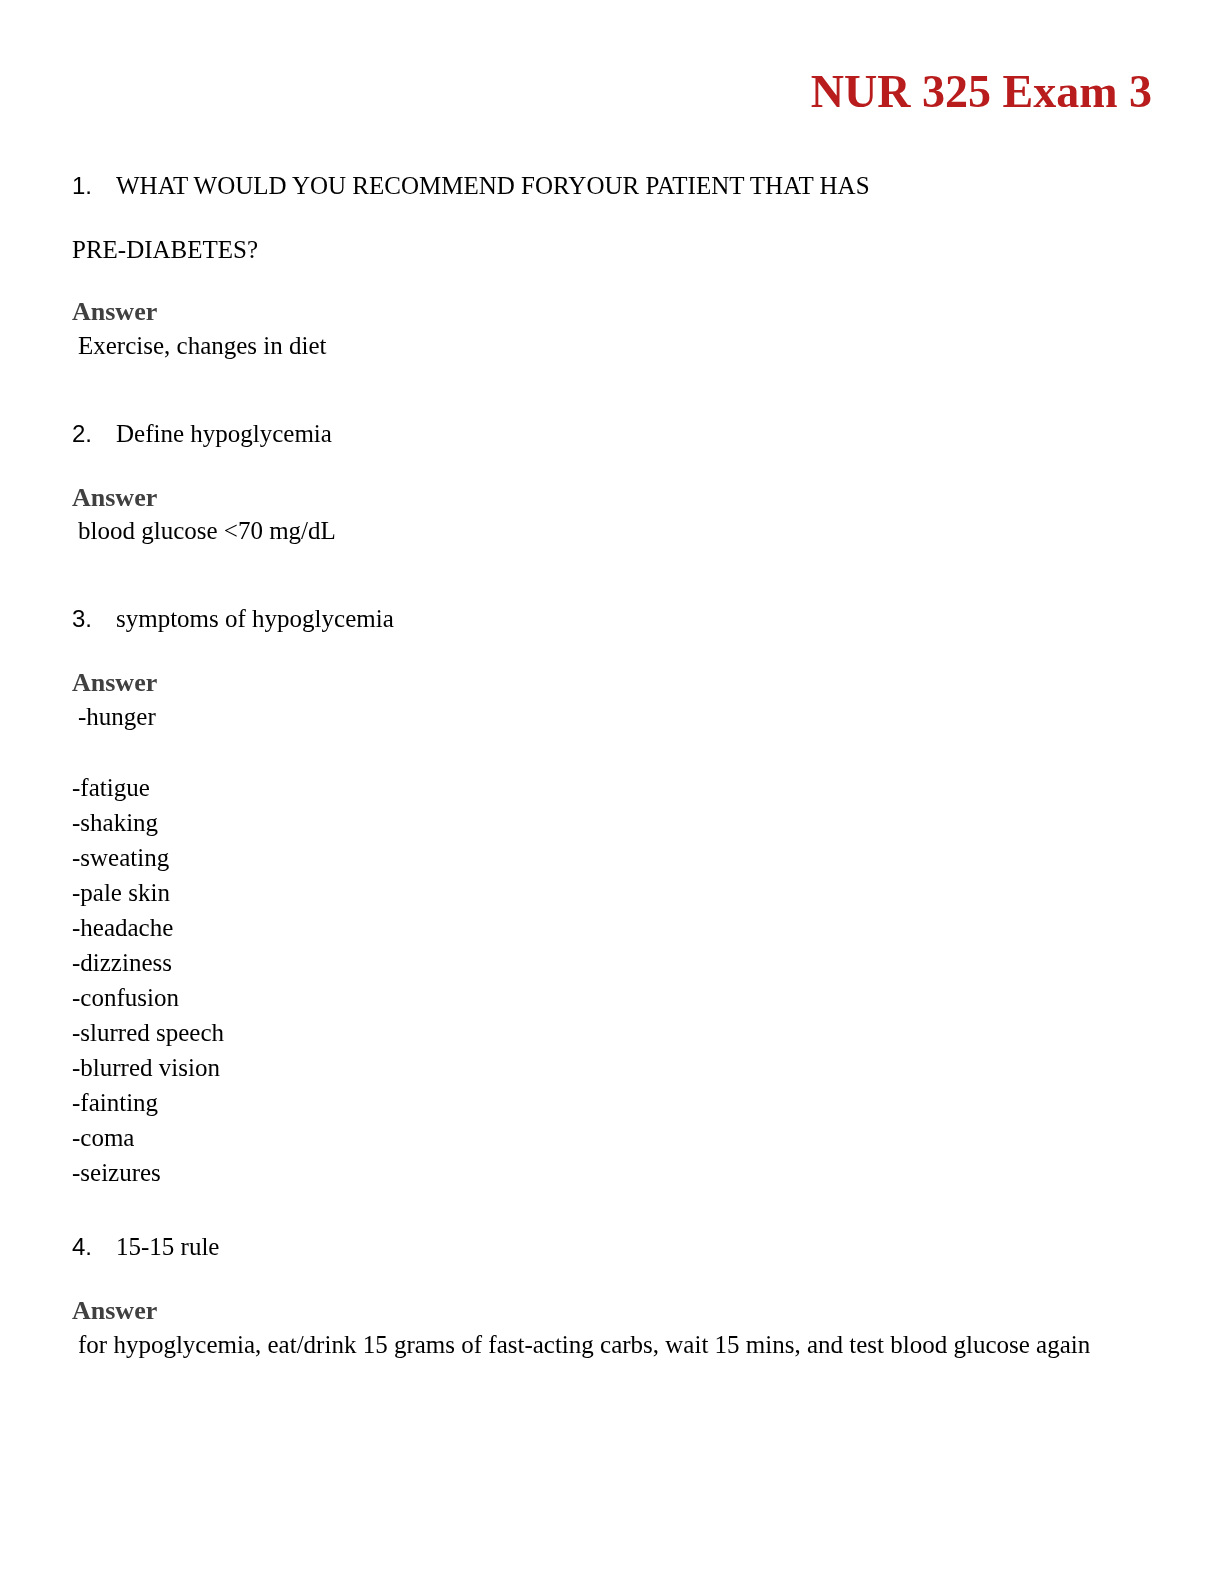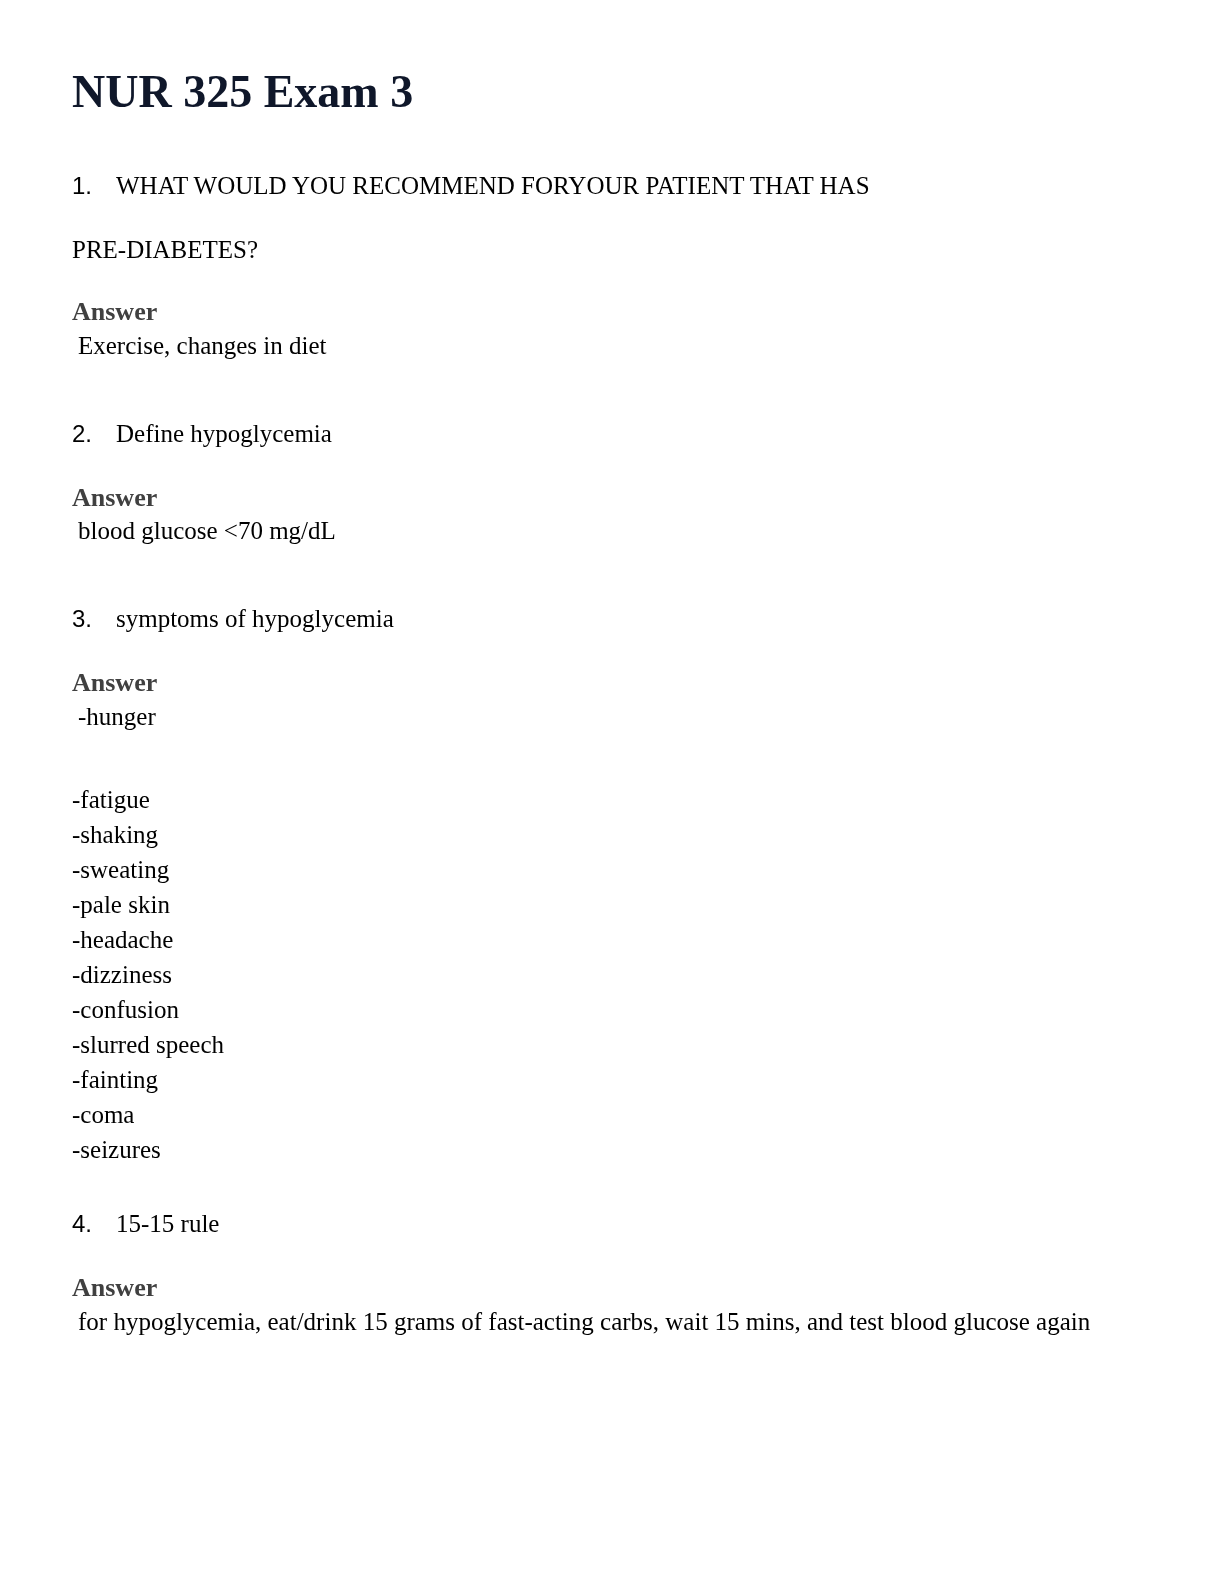--- a/index.html
+++ b/index.html
@@ -15,25 +15,25 @@
     overflow: hidden;
   }
   .page {
     box-sizing: border-box;
     width: 1224px;
     height: 1584px;
     padding: 0 72px;
   }
   .title {
     margin: 66px 0 0 0;
-    text-align: left;
+    text-align: right;
     font-size: 46px;
     line-height: 1.15;
     font-weight: 700;
-    color: #0f172a;
+    color: #b91c1c;
     font-family: "Liberation Serif", serif;
   }
   .q-line {
     display: flex;
     align-items: baseline;
     font-size: 25px;
     line-height: 1.2;
   }
   .q-num {
     flex: 0 0 44px;
@@ -67,21 +67,21 @@
   }
   .symptom {
     line-height: 35px;
   }
   
   .mt-52 { margin-top: 52px; }
   .mt-56 { margin-top: 56px; }
   .mt-42 { margin-top: 42px; }
   .mt-34 { margin-top: 34px; }
   .mt-32 { margin-top: 32px; }
-  .mt-48 { margin-top: 48px; }
+  .mt-48 { margin-top: 36px; }
   .mt-2  { margin-top: 2px; }
 </style>
 </head>
 <body>
 
 <div class="page">
 
   <h1 class="title">NUR 325 Exam 3</h1>
 
   <section>
@@ -112,20 +112,21 @@
     <div class="answer-text mt-2">-hunger</div>
     <div class="symptom-list mt-48">
       <div class="symptom">-fatigue</div>
       <div class="symptom">-shaking</div>
       <div class="symptom">-sweating</div>
       <div class="symptom">-pale skin</div>
       <div class="symptom">-headache</div>
       <div class="symptom">-dizziness</div>
       <div class="symptom">-confusion</div>
       <div class="symptom">-slurred speech</div>
+      <div class="symptom">-blurred vision</div>
       <div class="symptom">-fainting</div>
       <div class="symptom">-coma</div>
       <div class="symptom">-seizures</div>
     </div>
   </section>
 
   <section>
     <div class="q-line mt-42">
       <span class="q-num">4.</span>
       <span class="q-text">15-15 rule</span>

